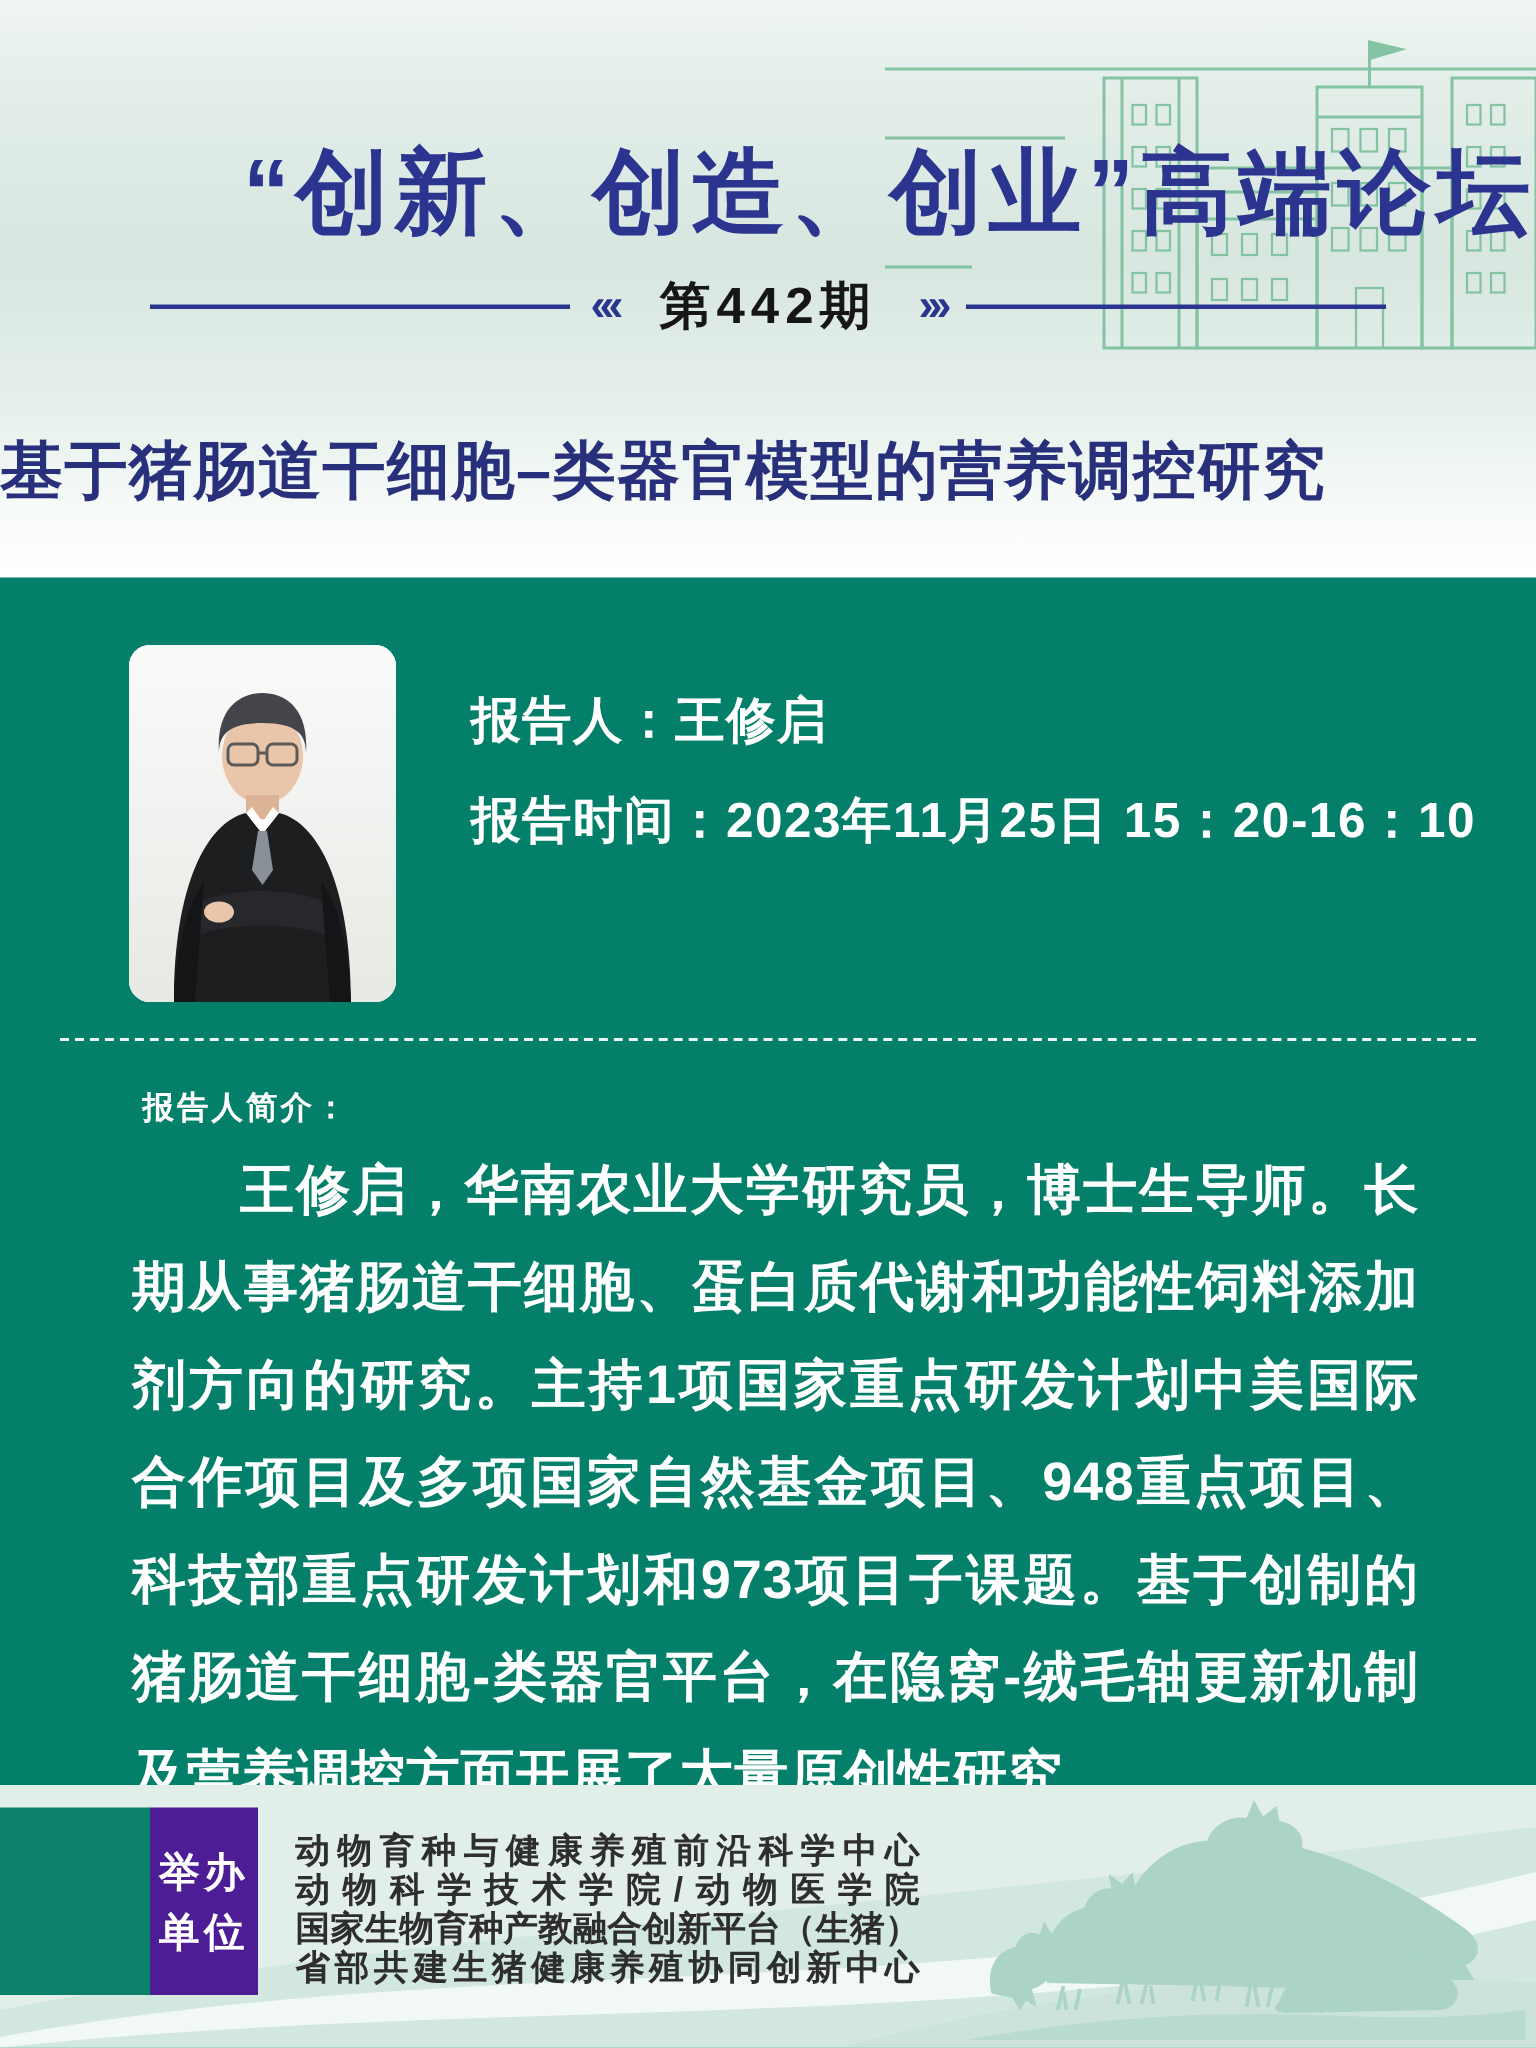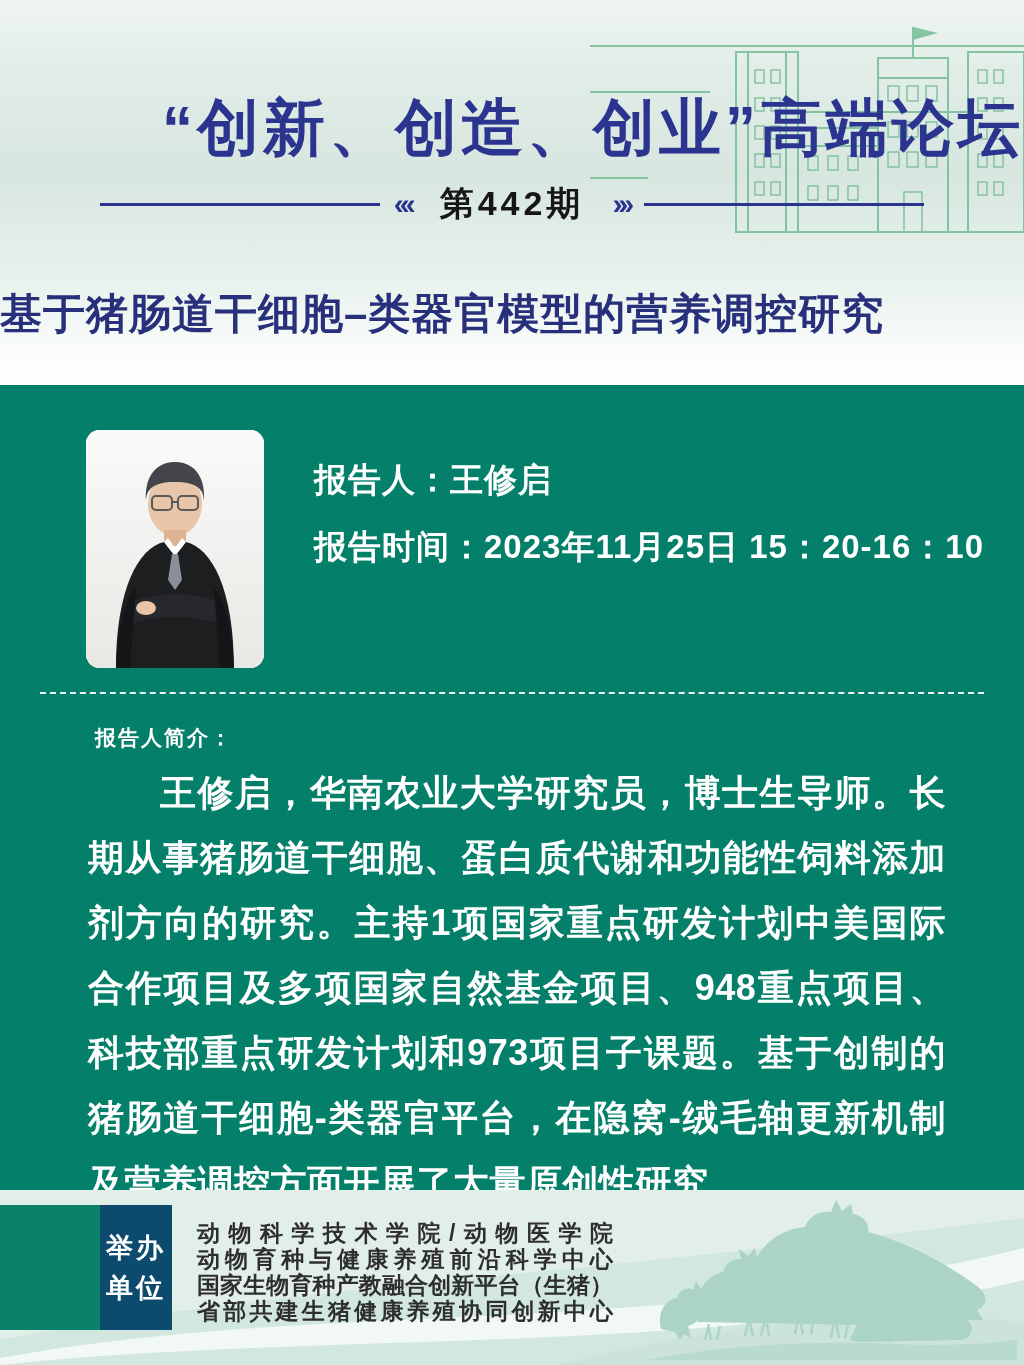--- a/index.html
+++ b/index.html
@@ -34,21 +34,21 @@
     color:#ffffff;letter-spacing:2px;}
   .bio-paragraph{position:absolute;left:88px;top:760px;width:858px;
     font-size:36px;line-height:65px;color:#ffffff;font-weight:600;
     text-align:justify;text-justify:inter-ideograph;text-indent:2em;letter-spacing:.5px;}
 
   
   .footer{position:absolute;left:0;top:1190px;width:1024px;height:175px;background:#e2efe9;}
   .footer-waves{position:absolute;left:0;top:0;width:1024px;height:175px;}
   .animals-art{position:absolute;left:645px;top:1192px;width:372px;height:168px;}
   .org-strip{position:absolute;left:0;top:1205px;width:100px;height:125px;background:#0b8169;}
-  .org-label{position:absolute;left:100px;top:1205px;width:72px;height:125px;background:#0c4a6e;
+  .org-label{position:absolute;left:100px;top:1205px;width:72px;height:125px;background:#4c1d95;
     display:flex;flex-direction:column;align-items:center;justify-content:center;
     color:#ffffff;font-size:27px;font-weight:700;line-height:40px;letter-spacing:3px;}
   .org-units{position:absolute;left:197px;top:1220px;width:416px;}
   .org-unit{font-size:23px;line-height:26px;color:#2e2e2e;font-weight:600;
     text-align:justify;text-align-last:justify;text-justify:inter-ideograph;}
 </style>
 </head>
 <body>
 
 <div class="poster">
@@ -194,19 +194,19 @@
     </g>
   </svg>
 
   <div class="org-strip"></div>
   <div class="org-label">
     <span>举办</span>
     <span>单位</span>
   </div>
 
   <div class="org-units">
+    <div class="org-unit">动物育种与健康养殖前沿科学中心</div>
     <div class="org-unit">动物科学技术学院/动物医学院</div>
-    <div class="org-unit">动物育种与健康养殖前沿科学中心</div>
     <div class="org-unit">国家生物育种产教融合创新平台（生猪）</div>
     <div class="org-unit">省部共建生猪健康养殖协同创新中心</div>
   </div>
 
 </div>
 
 </body></html>

